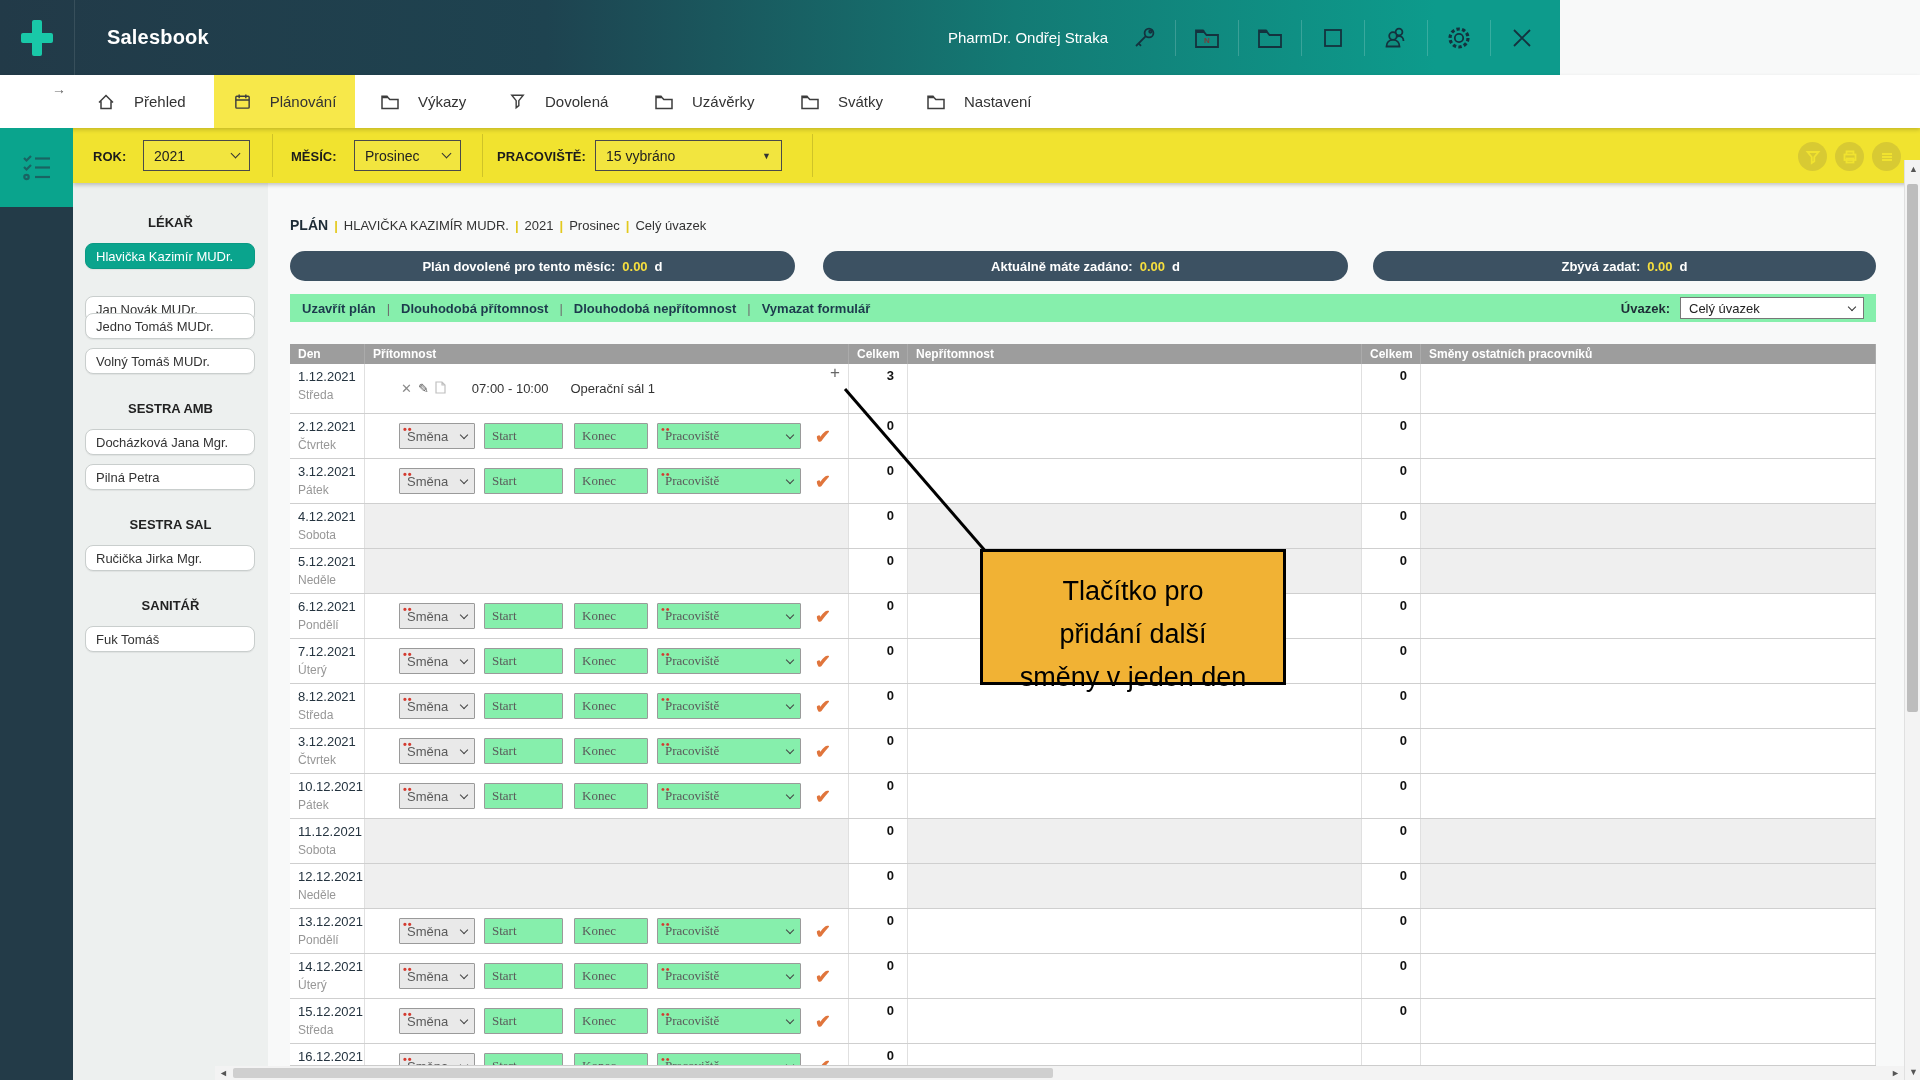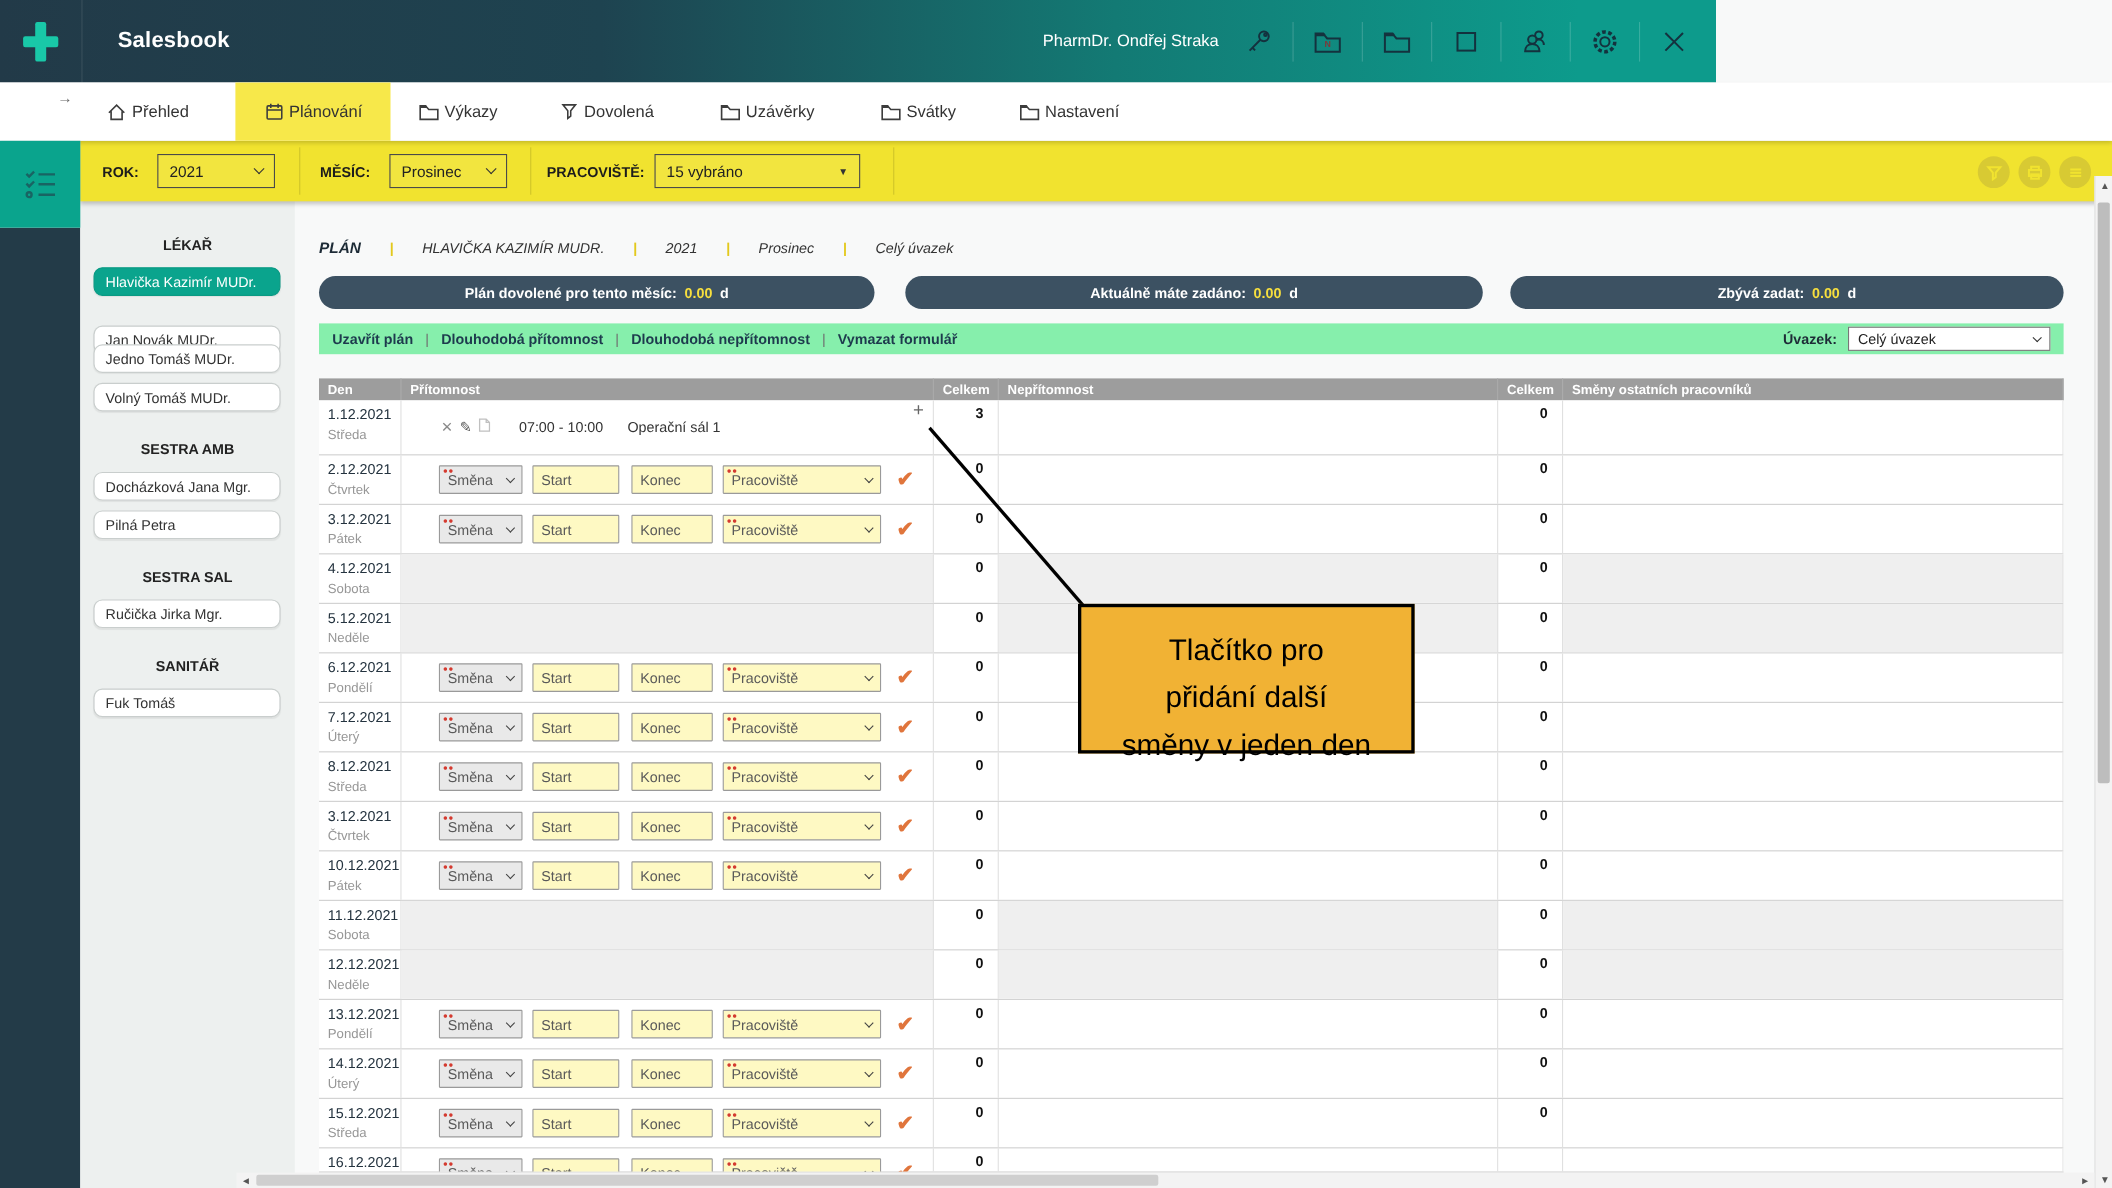--- a/index.html
+++ b/index.html
@@ -22,21 +22,21 @@
   #hdrRight { margin-left:auto; display:flex; align-items:center; height:75px; padding-right:24px; }
   #userName { color:#fff; font-size:15px; margin-right:22px; }
   .hsep { width:1px; height:36px; background:rgba(255,255,255,0.18); margin:0 17px; }
   .hicon { width:28px; height:28px; display:flex; align-items:center; justify-content:center; }
   .hicon svg { stroke:#14323e; fill:none; stroke-width:1.8; }
 
   
   #nav { left:0; top:75px; width:1920px; height:53px; background:#fff;
          box-shadow:0 2px 4px rgba(0,0,0,0.18); z-index:3; }
   #navArrow { left:52px; top:6px; color:#666; font-size:14px; }
-  .tab { position:absolute; top:0; height:53px; display:flex; align-items:center; gap:4px;
+  .tab { position:absolute; top:0; height:53px; display:flex; align-items:center; gap:18px;
          color:#333; font-size:15px; cursor:default; }
   .tab svg { stroke:#3d3d3d; fill:none; stroke-width:1.5; }
   .tab.active { background:#f7e84a; justify-content:center; }
 
   
   #fbar { left:73px; top:128px; width:1847px; height:55px; background:#f1e32f;
           box-shadow:0 2px 4px rgba(0,0,0,0.22); z-index:2; }
   .flabel { position:absolute; top:21px; font-size:13px; font-weight:bold; color:#1c1c1c; }
   .fselect { position:absolute; top:12px; height:31px; border:1px solid #4a4a4a; background:rgba(255,255,255,0.08);
              display:flex; align-items:center; padding:0 10px; font-size:14px; color:#222; }
@@ -56,21 +56,21 @@
   
   #listArea { left:73px; top:183px; width:195px; height:897px; background:#edf0ef; }
   .lgroup-h { position:absolute; left:73px; width:195px; text-align:center; font-size:13px;
               font-weight:bold; color:#222; }
   .litem { position:absolute; left:85px; width:170px; height:26px; background:#fff; border:1px solid #c9cecd;
            border-radius:8px; font-size:13px; color:#333; display:flex; align-items:center;
            padding:0 10px; box-shadow:0 1px 1px rgba(0,0,0,0.06); white-space:nowrap; overflow:hidden; }
   .litem.sel { background:#0aa48d; border-color:#0a9a84; color:#fff; }
 
   
-  #crumb { left:290px; top:215px; height:20px; display:flex; align-items:center; gap:26px; font-size:13px; color:#333;font-style:italic; }
+  #crumb { left:290px; top:215px; height:20px; display:flex; align-items:center; gap:6px; font-size:13px; color:#333; }
   #crumb .root { font-weight:bold; font-size:14px; color:#1d2b36; }
   #crumb .csep { color:#e3c91d; font-weight:bold; }
 
   .pill { position:absolute; top:251px; height:30px; border-radius:15px; background:#3c5162;
           color:#fff; font-size:13px; font-weight:bold; display:flex; align-items:center;
           justify-content:center; gap:7px; }
   .pill .pv { color:#f7df3e; }
 
   #tbar { left:290px; top:294px; width:1586px; height:28px; background:#86efac;
           display:flex; align-items:center; padding:0 12px; gap:11px; font-size:13px; }
@@ -99,21 +99,21 @@
   .prit { display:flex; align-items:center; }
   .plus { position:absolute; right:8px; top:0px; color:#666; font-size:17px; line-height:17px; }
   .eicons { display:flex; align-items:center; gap:6px; margin-left:36px; }
   .eicons .x { color:#8a8a8a; font-size:13px; }
   .eicons .pen { color:#555; font-size:13px; }
   .etime { margin-left:26px; font-size:13px; color:#333; }
   .eplace { margin-left:22px; font-size:13px; color:#333; }
   .fld { height:26px; border:1px solid #9a9a9a; display:flex; align-items:center; font-size:13px;
          color:#5a5a5a; padding:0 7px; position:relative; border-radius:1px; }
   .fld.gray2 { background:#e9e9e9; width:76px; margin-left:34px; }
-  .fld.yel { background:#fef9c3; }
+  .fld.yel { background:#86efac;font-family:Liberation Serif, serif; }
   .fld.start { width:79px; margin-left:9px; }
   .fld.konec { width:74px; margin-left:11px; }
   .fld.prac { width:144px; margin-left:9px; }
   .fld .chev { width:6px; height:6px; border-right:1.5px solid #444; border-bottom:1.5px solid #444;
                transform:rotate(45deg); margin-left:auto; margin-top:-3px; }
   .fld .req { position:absolute; left:3px; top:-1px; color:#d43a2f; font-size:11px; font-weight:bold; letter-spacing:1px; }
   .chk { color:#e0753c; font-size:19px; font-weight:bold; margin-left:14px; }
 
   
   #callout { left:980px; top:549px; width:306px; height:136px; background:#f1b234; border:3px solid #000;

